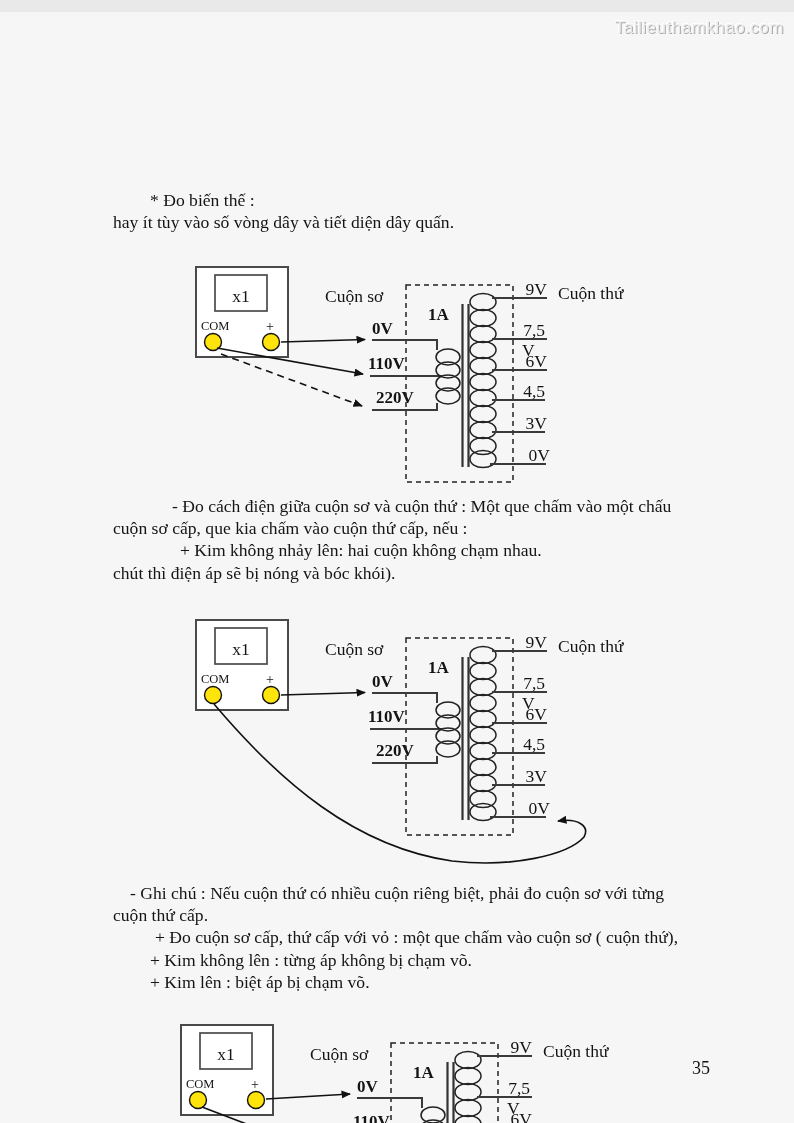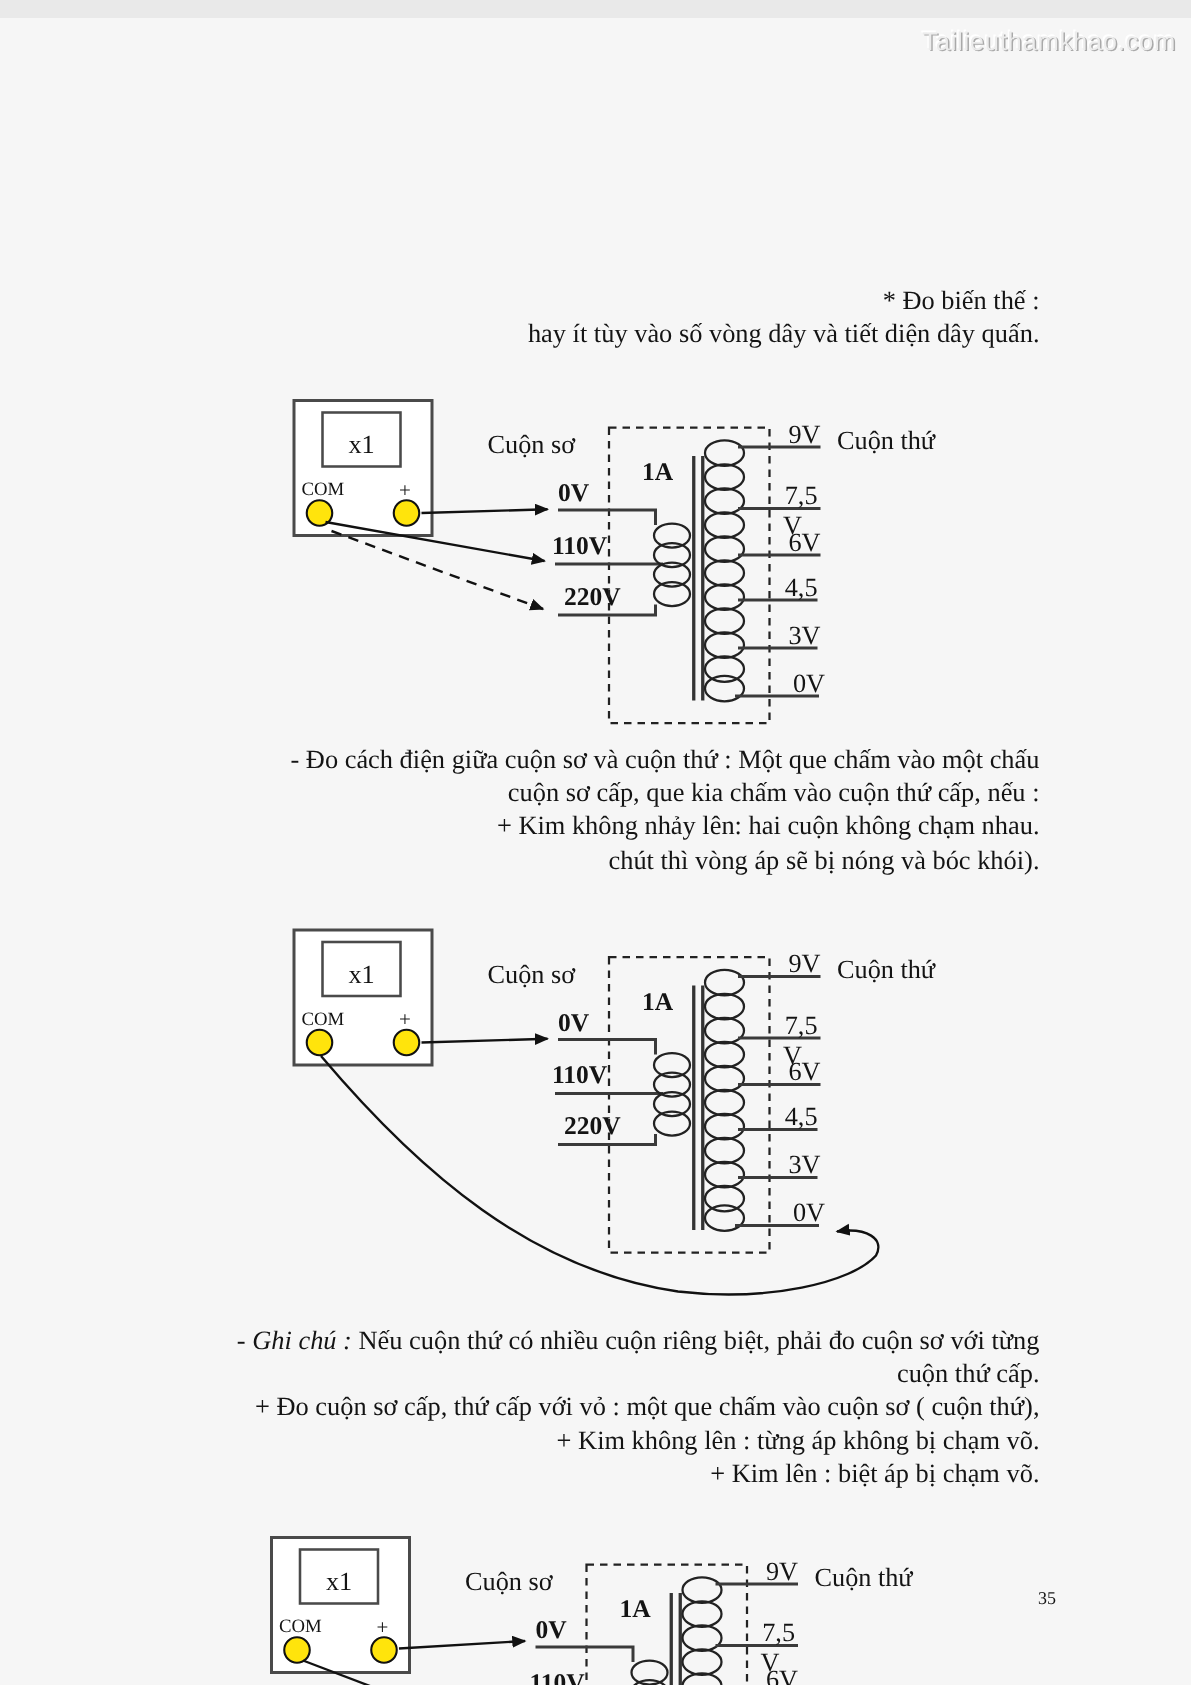--- a/index.html
+++ b/index.html
@@ -7,24 +7,24 @@
   .page{
     position:relative;width:794px;height:1123px;margin:12px auto;
     background:var(--background,#f6f6f6);overflow:hidden;
     color:var(--ink,#141414);
   }
   .watermark{
     position:absolute;top:6px;right:10px;
     font-family:"Liberation Sans",sans-serif;font-size:17px;letter-spacing:.5px;
     color:#ececec;text-shadow:1px 1px 0 #a9a9a9,-1px -1px 0 #ffffff;
   }
-  .para{position:absolute;left:113px;width:580px;font-size:17.6px;line-height:22.2px;text-align:right;}
+  .para{position:absolute;left:113px;width:580px;font-size:17.6px;line-height:22.2px;}
   .ln{white-space:nowrap;}
-  .it{font-style:italic;}
-  .pagenum{position:absolute;left:692px;top:1046px;font-size:12px;}
+  .it{}
+  .pagenum{position:absolute;left:692px;top:1046px;font-size:18px;}
   svg.diagram{position:absolute;overflow:visible;}
   
   .box{fill:#ffffff;stroke:#4a4a4a;stroke-width:2;}
   .inner{stroke-width:1.7;}
   .term{fill:var(--terminal-yellow,#ffe40c);stroke:#111;stroke-width:1.4;}
   text.t{font-family:"Liberation Serif",serif;font-size:17.5px;fill:var(--ink,#141414);}
   text.bold{font-weight:bold;font-size:17px;}
   text.small{font-size:12.5px;}
   text.plus{font-size:14px;}
   .w{stroke:#3a3a3a;stroke-width:2;fill:none;}
@@ -107,21 +107,21 @@
     <text class="t" text-anchor="end" x="360" y="199">0V</text>
     <line class="a" x1="91" y1="80" x2="175" y2="77.5" marker-end="url(#ah1)"></line>
     <line class="a" x1="27" y1="86" x2="173" y2="112" marker-end="url(#ah1)"></line>
     <line class="a dashed" x1="31" y1="92" x2="172" y2="144" marker-end="url(#ah1)"></line>
   </svg>
 
   <div class="para" style="top:483px">
     <div class="ln" style="padding-left:59px">- Đo cách điện giữa cuộn sơ và cuộn thứ : Một que chấm vào một chấu</div>
     <div class="ln">cuộn sơ cấp, que kia chấm vào cuộn thứ cấp, nếu :</div>
     <div class="ln" style="padding-left:67px">+ Kim không nhảy lên: hai cuộn không chạm nhau.</div>
-    <div class="ln">chút thì vòng áp sẽ bị nóng và bóc khói).</div>
+    <div class="ln">chút thì điện áp sẽ bị nóng và bóc khói).</div>
   </div>
 
   <svg class="diagram" style="left:190px;top:603px" width="460" height="260" viewBox="0 0 460 260">
     <defs>
       <marker id="ah2" markerWidth="11" markerHeight="9" refX="8.5" refY="4" orient="auto" markerUnits="userSpaceOnUse">
         <path d="M0,0 L9.5,4 L0,8 z" fill="#111"></path>
       </marker>
     </defs>
     <g>
       <rect class="box" x="6" y="5" width="92" height="90"></rect>

